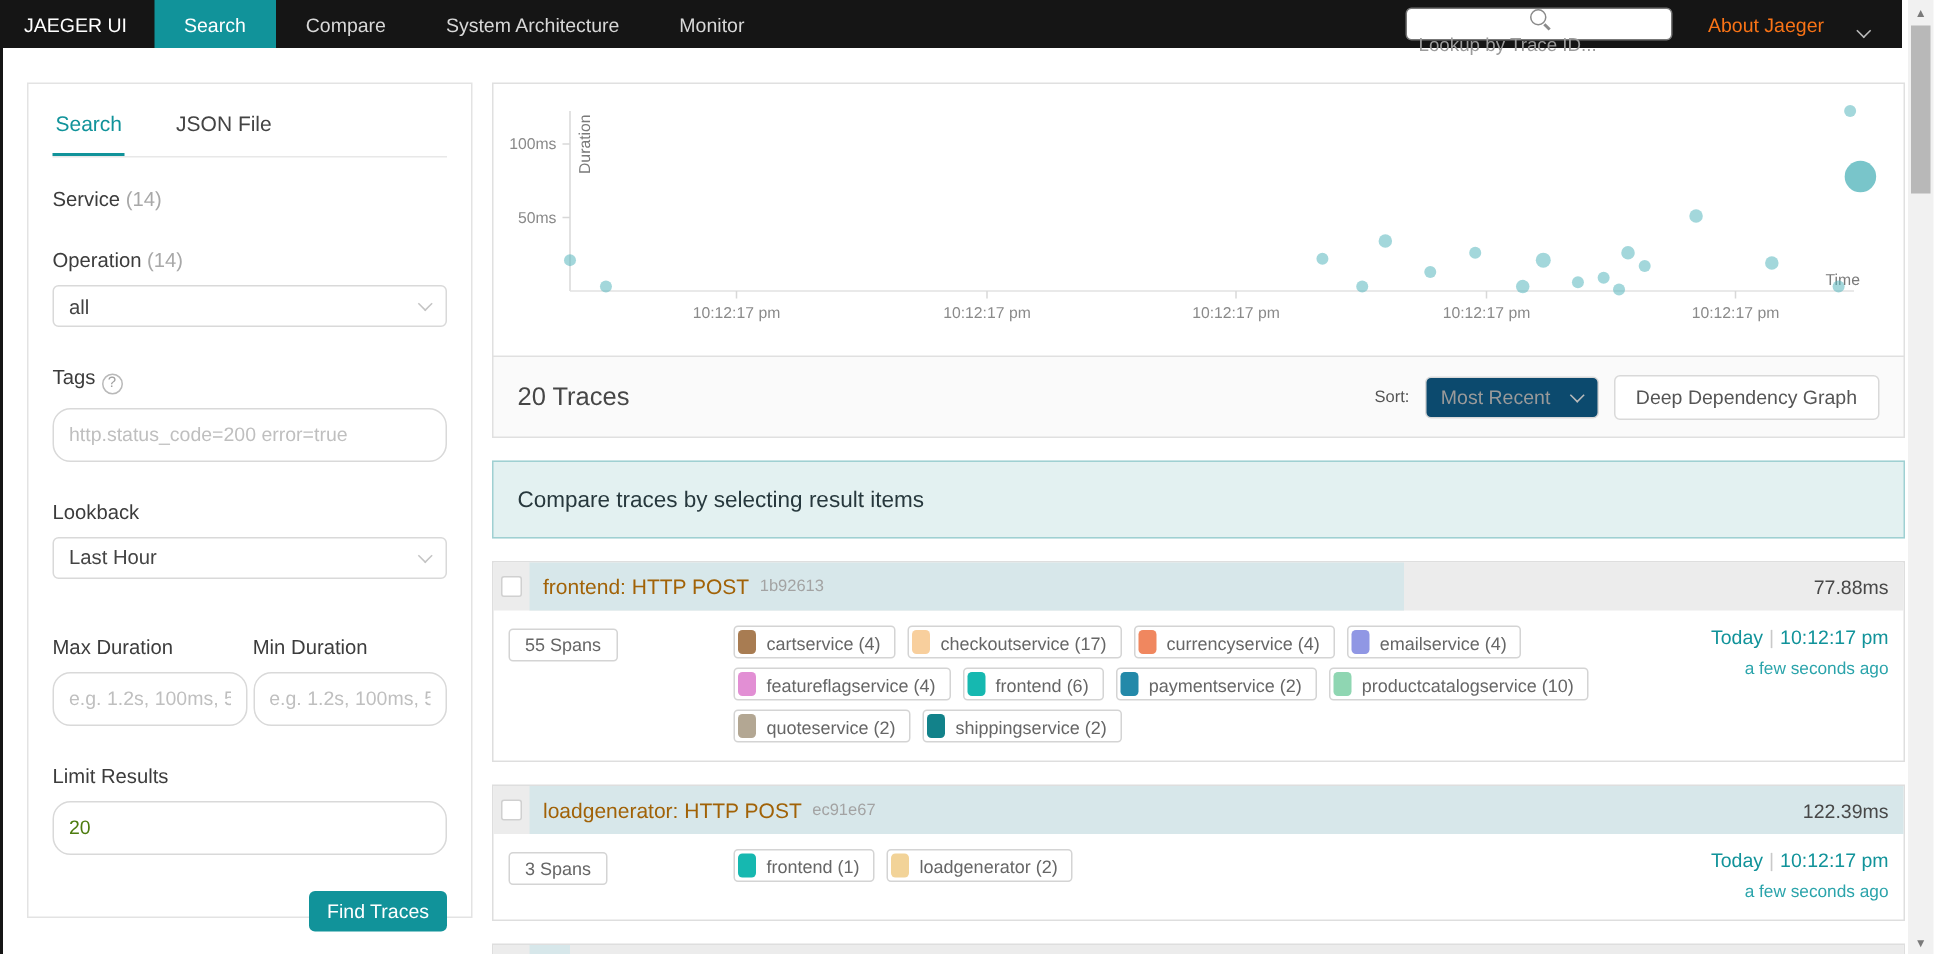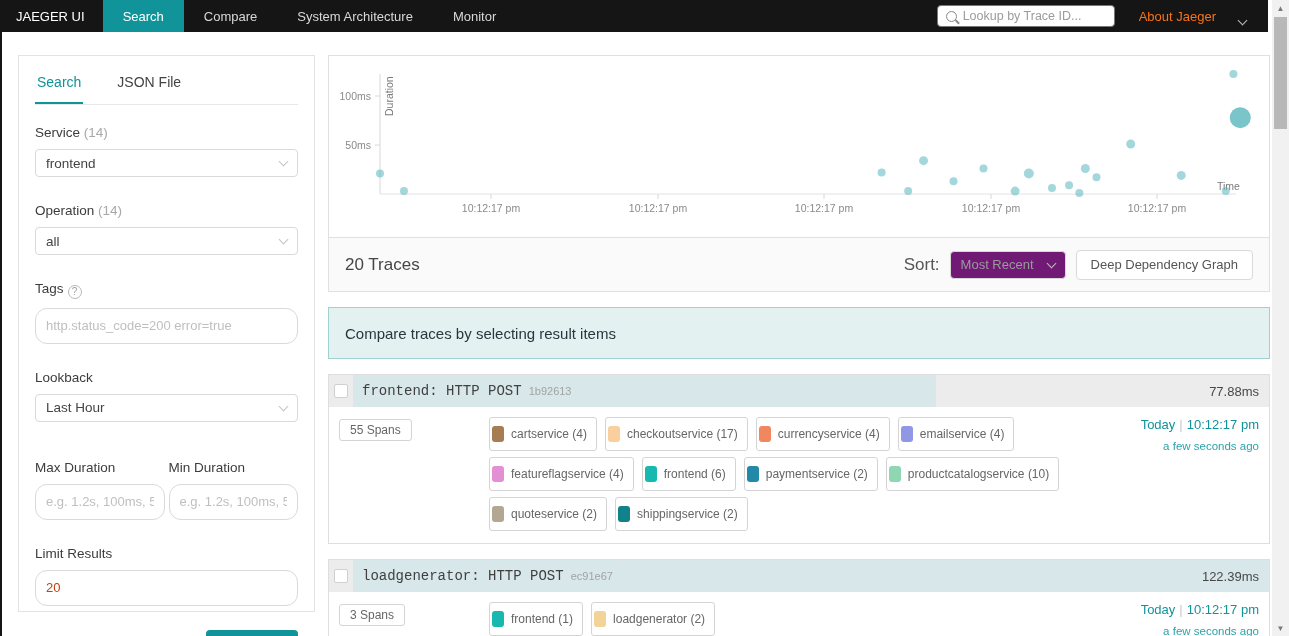--- a/index.html
+++ b/index.html
@@ -8,21 +8,21 @@
   .edge-left { position:absolute; left:0; top:0; width:2px; height:636px; background:#151515; z-index:50;}
 
   
   .topnav { position:absolute; left:0; top:0; right:21px; height:32px; background:#151515;
     display:flex; align-items:stretch; z-index:10; }
   .brand { color:#fff; font-size:13px; font-weight:500; display:flex; align-items:center; padding:0 18px 0 16px; }
   .nav-item { color:#d8d8d8; font-size:13px; display:flex; align-items:center; padding:0 20px; cursor:pointer; }
   .nav-item.active { background:#11939a; color:#fff; }
   .nav-right { margin-left:auto; display:flex; align-items:center; gap:24px; padding-right:22px; }
   .trace-lookup { width:178px; height:22px; background:#fff; border:1px solid #777; border-radius:4px;
-    display:flex; align-items:center; padding:0 8px; gap:6px; }
+    display:flex; align-items:center; padding:0 8px; gap:6px;flex-direction:column; }
   .trace-lookup input { border:none; outline:none; width:100%; font-size:12.5px; background:transparent; color:#333;
     font-family:"Liberation Sans", sans-serif;}
   .trace-lookup input::placeholder { color:#9b9b9b; }
   .mag { width:11px; height:11px; border:1.5px solid #8a8a8a; border-radius:50%; position:relative; flex:0 0 auto;}
   .mag:after { content:""; position:absolute; width:5px; height:1.5px; background:#8a8a8a;
     transform:rotate(45deg); right:-4px; bottom:-2px; }
   .about { color:#f97316; font-size:13px; display:flex; align-items:flex-end; gap:23px; cursor:pointer;}
   .chev { display:inline-block; width:7px; height:7px; border-right:1.5px solid #bbb; border-bottom:1.5px solid #bbb;
     transform:rotate(45deg); margin-top:-3px; }
 
@@ -39,61 +39,61 @@
   .side-tabs { display:flex; gap:0; border-bottom:1px solid #e8e8e8; margin:0 -0px; }
   .side-tab { font-size:14px; padding:18px 2px 12px; margin-right:32px; cursor:pointer; color:#444; }
   .side-tab.active { color:#11939a; border-bottom:2px solid #11939a; }
   .fgroup { margin-top:20px; }
   .flabel { font-size:13.5px; color:#3c3c3c; font-weight:400; margin-bottom:9px;margin-top:12px; }
   .flabel .cnt { color:#a8a8a8; }
   .selectbox { height:28px; border:1px solid #d9d9d9; border-radius:4px; background:#fff; display:flex;
     align-items:center; padding:0 10px; font-size:13.5px; color:#444; justify-content:space-between; cursor:pointer;}
   .selectbox .chev { border-color:#c4c4c4; }
   .tinput { width:100%; height:36px; border:1px solid #d9d9d9; border-radius:12px; font-size:13px; padding:0 10px;
-    color:#c2410c; outline:none; font-family:"Liberation Sans", sans-serif;}
+    color:#4d7c0f; outline:none; font-family:"Liberation Sans", sans-serif;}
   .tinput::placeholder { color:#bfbfbf; }
   .two-col { display:flex; gap:4px; }
   .two-col > div { flex:1; min-width:0; }
   .qmark { display:inline-flex; width:14px; height:14px; border:1px solid #b9b9b9; border-radius:50%;
     color:#a0a0a0; font-size:10px; align-items:center; justify-content:center; margin-left:4px; vertical-align:-2px;}
   .find-btn { background:#11939a; color:#fff; border:none; border-radius:4px; font-size:13px; padding:6px 12px;
     float:right; margin-top:24px; cursor:pointer; font-family:"Liberation Sans", sans-serif;}
 
   
   .main { position:absolute; left:328px; top:32px; width:942px; height:604px; }
   .chart-card { margin-top:23px; border:1px solid #e0e0e0; background:#fff; height:183px; }
   .traces-bar { border:1px solid #e0e0e0; border-top:none; background:#fafafa; height:54px; display:flex;
     align-items:center; padding:0 16px; }
   .traces-count { font-size:17px; color:#464646; }
   .bar-right { margin-left:auto; display:flex; align-items:center; gap:10px; }
-  .sort-label { font-size:17px; color:#555; }
-  .sort-select { height:28px; border:1px solid #d9d9d9; border-radius:4px; background:#701a75; display:flex;
+  .sort-label { font-size:11px; color:#555; }
+  .sort-select { height:28px; border:1px solid #d9d9d9; border-radius:4px; background:#0c4a6e; display:flex;
     align-items:center; gap:14px; padding:0 10px; font-size:13px; color:#9a9a9a; cursor:pointer;}
   .ddg-btn { height:30px; border:1px solid #d9d9d9; border-radius:4px; background:#fff; font-size:13px; color:#555;
     padding:0 14px; cursor:pointer; font-family:"Liberation Sans", sans-serif;}
   .banner { margin-top:15px; background:#e3f1f1; border:1px solid #9fd0d2; height:52px; display:flex;
     align-items:center; padding:0 16px; font-size:15px; color:#27383d; }
 
   
   .trace-card { margin-top:15px; border:1px solid #dedede; background:#fff; cursor:pointer; }
   .t-head { position:relative; height:32px; background:#ececec; }
   .t-bar { position:absolute; left:24px; top:0; bottom:0; background:#d7e7ea; }
   .t-head-row { position:relative; display:flex; align-items:center; height:100%; padding:0 10px 0 5px; }
   .t-check { width:14px; height:14px; background:#fff; border:1px solid #d0d0d0; border-radius:2px; flex:0 0 auto; }
-  .t-title { margin-left:14px; font-size:14px; color:#404040; font-weight:500;font-family:Liberation Mono, monospace; }
+  .t-title { margin-left:14px; font-size:14px; color:#a16207; font-weight:500; }
   .t-id { margin-left:7px; font-size:11px; color:#a3a3a3; }
   .t-dur { margin-left:auto; font-size:13px; color:#484848; }
   .t-body { display:flex; padding:10px 10px 12px 10px; }
   .t-spans-col { flex:0 0 150px; padding-top:2px; }
   .pill { display:inline-block; border:1px solid #d4d4d4; border-radius:3px; background:#fff; font-size:12px;
     color:#666; padding:3px 10px; }
   .t-tags-col { flex:1 1 auto; display:flex; flex-wrap:wrap; gap:6px 8px; align-content:flex-start;
     padding-right:20px; max-width:660px; }
-  .tagpill { display:inline-flex; align-items:center; border:1px solid #d4d4d4; border-radius:3px; background:#fff;
-    font-size:12px; color:#666; padding:2px 9px 2px 2px; height:34px; gap:7px; }
+  .tagpill { display:inline-flex; align-items:flex-end; border:1px solid #d4d4d4; border-radius:3px; background:#fff;
+    font-size:12px; color:#666; padding:2px 9px 2px 2px; height:22px; gap:7px; }
   .swatch { width:12px; height:16px; border-radius:3px; flex:0 0 auto; }
   .t-dates-col { margin-left:auto; flex:0 0 175px; text-align:right; font-size:13px; }
   .t-date-line { color:#11939a; }
   .t-date-sep { color:#c9c9c9; padding:0 4px; }
   .t-ago { margin-top:8px; font-size:11.5px; color:#2ba4ab; }
 
   svg text { font-family:"Liberation Sans", sans-serif; }
 </style>
 </head>
 <body>
@@ -126,24 +126,20 @@
 
 <div class="sidebar">
   <div class="side-tabs">
     <div class="side-tab active">Search</div>
     <div class="side-tab">JSON File</div>
   </div>
 
   <div class="fgroup">
     <div class="flabel">
       <span>Service</span> <span class="cnt">(14)</span>
-    </div>
-    <div class="selectbox">
-      <span>frontend</span>
-      <span class="chev"></span>
     </div>
   </div>
 
   <div class="fgroup" style="margin-top:26px;">
     <div class="flabel">
       <span>Operation</span> <span class="cnt">(14)</span>
     </div>
     <div class="selectbox">
       <span>all</span>
       <span class="chev"></span>

